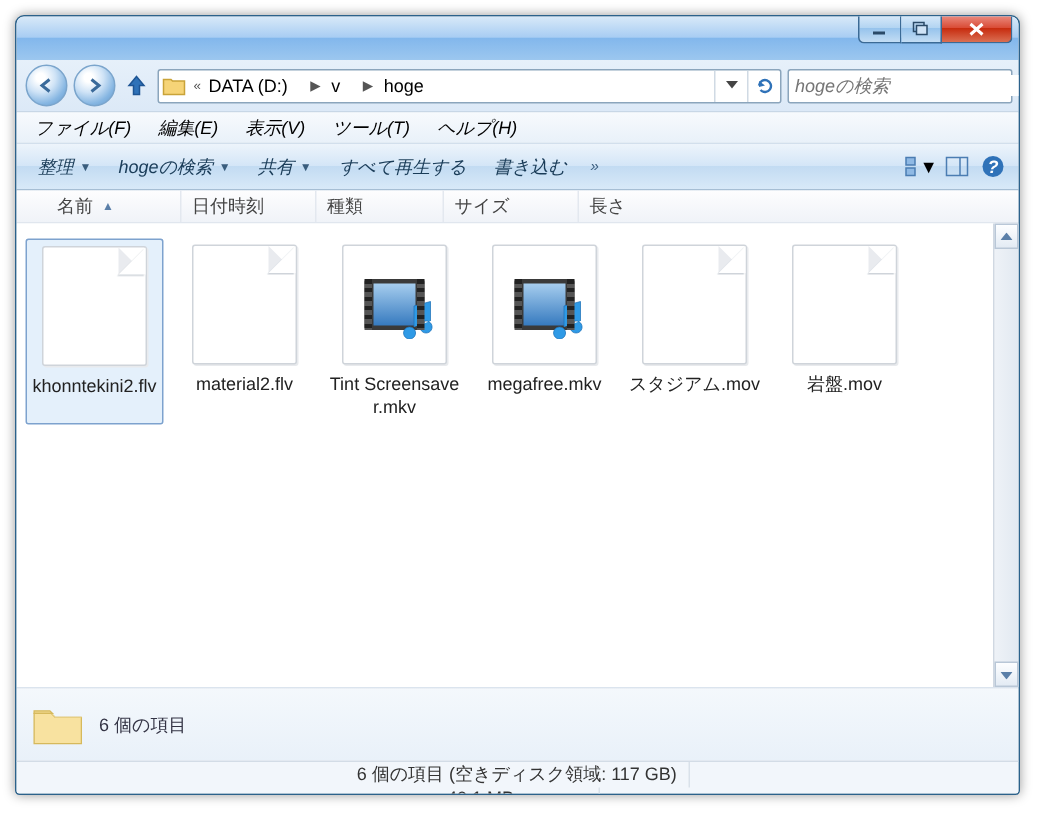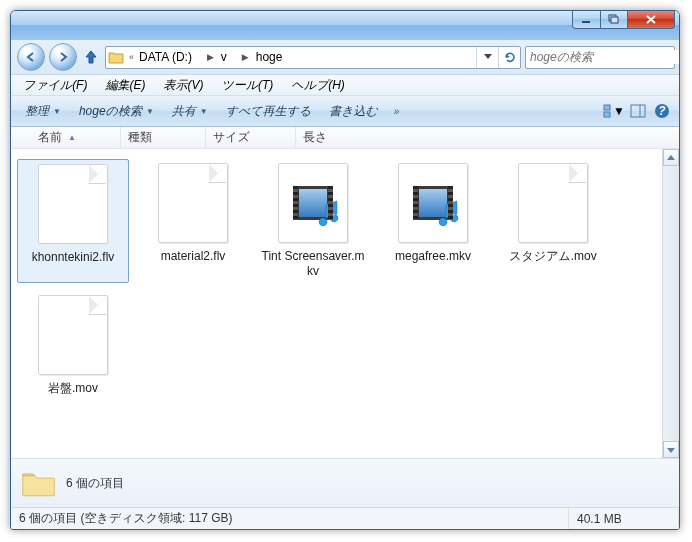--- a/index.html
+++ b/index.html
@@ -112,21 +112,21 @@
 }
 .sorta { font-size: 8px; color: #5a7fa8; margin-left: 6px; }
 
 
 .filepane {
   flex: 1; background: #fff; padding: 10px 6px;
   display: flex; flex-wrap: wrap; gap: 8px; align-content: flex-start;
   position: relative;
 }
 .fileitem {
-  width: 112px; display: flex; flex-direction: column; align-items: center;
+  width: 92px; display: flex; flex-direction: column; align-items: center;
   padding: 4px 2px; text-align: center;
 }
 .fileitem.sel { border: 1px solid #7da2ce; background: #e4f0fb; border-radius: 2px; }
 .thumb {
   width: 70px; height: 80px; background: #fff;
   border: 1px solid #cfd4da; border-radius: 2px;
   box-shadow: 1px 1px 0 #e8eaed;
   display: flex; align-items: center; justify-content: center;
   position: relative;
 }
@@ -148,21 +148,21 @@
   background: linear-gradient(#f4f8fc,#e9f1f9);
   display: flex; align-items: center; padding: 4px 10px; gap: 10px;
 }
 .details .fld { width: 35px; height: 33px; }
 .details .txt { color: #334; }
 
 
 .status {
   height: 22px; border-top: 1px solid #d3dce6;
   background: #f2f6fb;
-  display: flex; font-size: 11px; color: #333;
+  display: flex; align-items: center; font-size: 11px; color: #333; flex-direction: column;
 }
 .status .cell { padding: 0 8px; border-right: 1px solid #d9e1ea; height: 100%;
   display: flex; align-items: center; gap: 5px; }
 .status .cell.main { flex: 1; }
 .status .cell.last { border-right: none; flex: 1; }
 
 
 .media-film { width: 40px; height: 34px; background: #3a3a3a; border-radius: 2px; position: relative; }
 .media-film::before, .media-film::after {
   content: ""; position: absolute; top: 0; bottom: 0; width: 5px;
@@ -305,20 +305,23 @@
           <text x="8" y="12" text-anchor="middle" fill="#fff" font-size="11" font-weight="bold">?</text>
         </svg>
       </div>
   </div>
 
   <div class="colhdr">
     <div class="col" style="width:90px">
         <span>名前</span>
         <span class="sorta">▲</span>
       </div>
+    <div class="col" style="width:90px">
+        <span>日付時刻</span>
+      </div>
     <div class="col" style="width:85px">
         <span>種類</span>
       </div>
     <div class="col" style="width:90px">
         <span>サイズ</span>
       </div>
     <div class="col" style="flex:1;border-right:none">
         <span>長さ</span>
       </div>
   </div>

